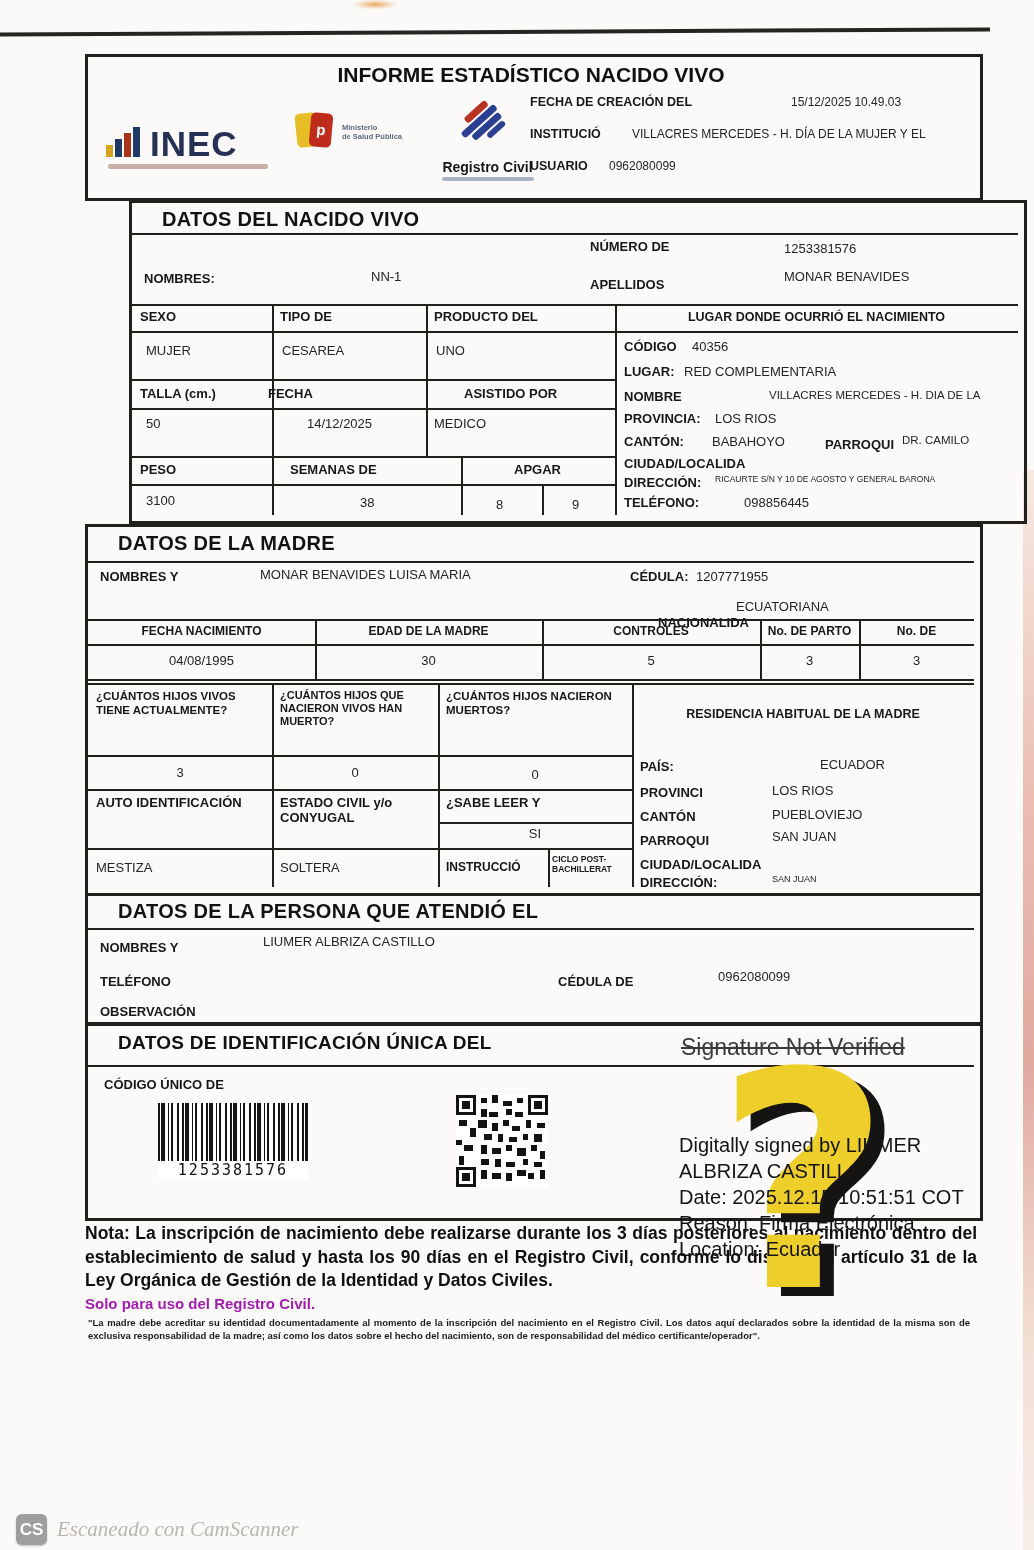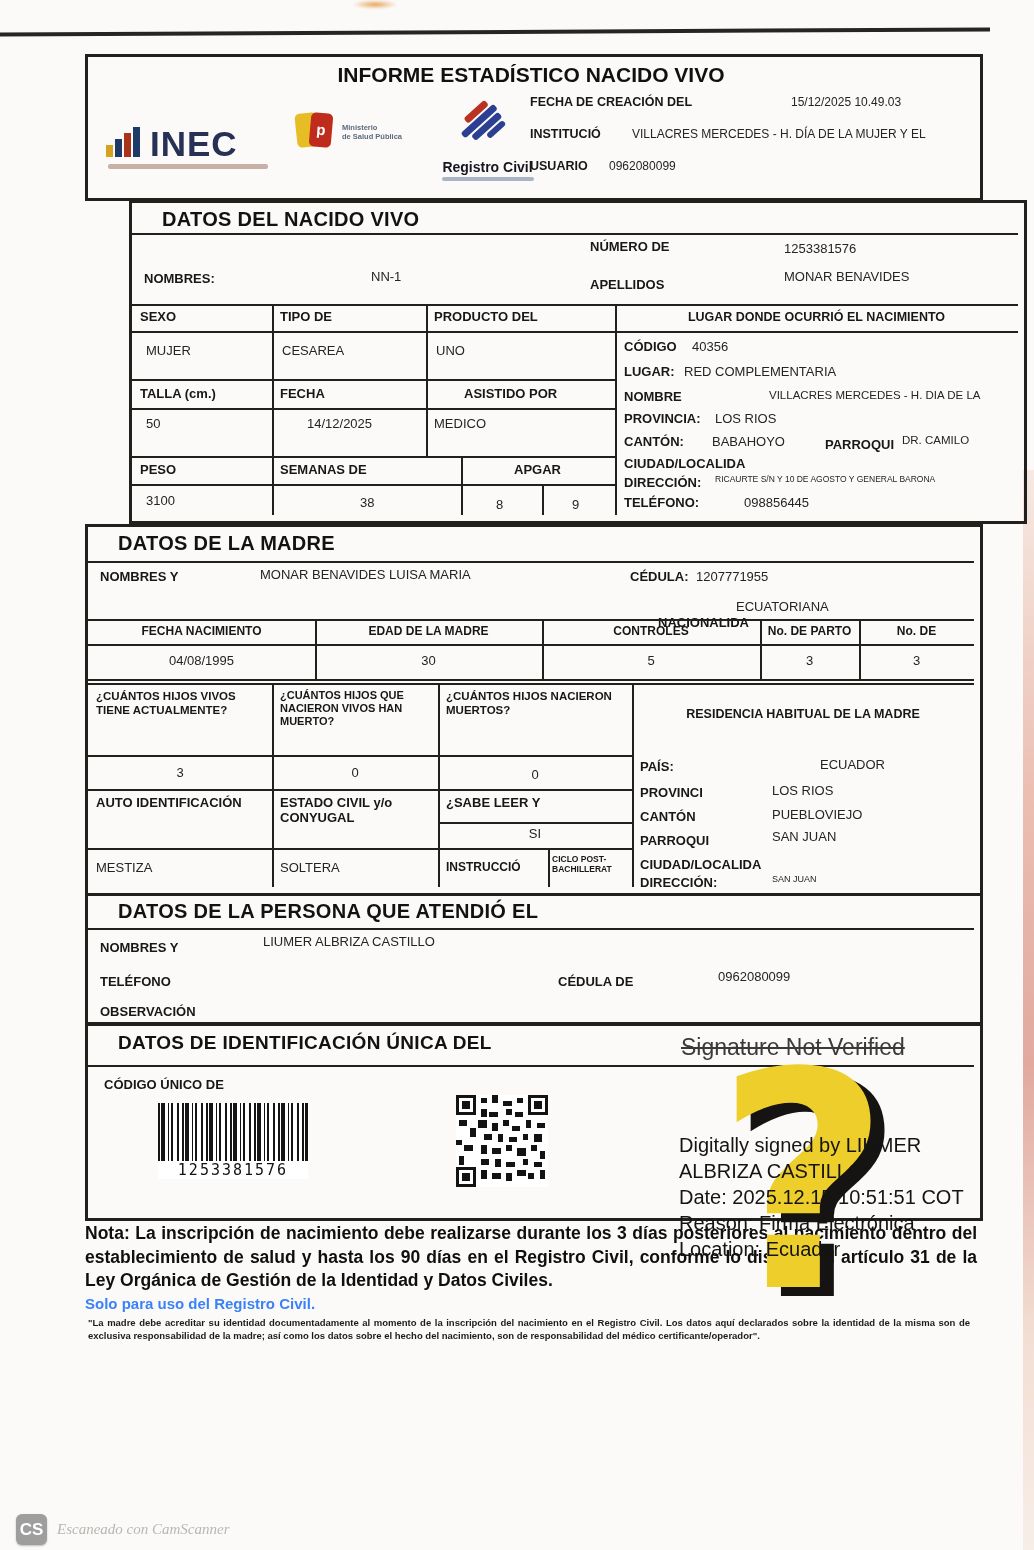--- a/index.html
+++ b/index.html
@@ -28,27 +28,27 @@
   .barcode-num{width:150px;text-align:center;font-family:"DejaVu Sans Mono",monospace;font-size:15px;letter-spacing:2px;background:#fff;color:#111;}
   
   .qmark{position:absolute;left:703px;top:1056px;width:200px;text-align:center;z-index:5;
          font-size:300px;line-height:.85;font-weight:bold;font-family:"DejaVu Sans",sans-serif;
          color:#edce2b;text-shadow:14px 9px 0 #151412;}
   .signv{position:absolute;left:681px;top:1034px;z-index:4;font-size:23px;font-weight:500;color:#3a3a3a;
          text-decoration:line-through;text-decoration-thickness:2px;white-space:nowrap;}
   .sigtext{position:absolute;left:679px;top:1132px;z-index:6;font-size:20px;line-height:26px;color:#141414;white-space:nowrap;}
   .nota{position:absolute;left:85px;top:1222px;width:892px;z-index:2;font-size:17.5px;font-weight:bold;
         line-height:23.5px;color:#0f0f0f;text-align:justify;}
-  .solo{position:absolute;left:85px;top:1295px;font-size:15px;font-weight:bold;color:#3b82f6;}
+  .solo{position:absolute;left:85px;top:1295px;font-size:15px;font-weight:bold;color:#a21caf;}
   .fine{position:absolute;left:88px;top:1317px;width:882px;font-size:9.5px;font-weight:bold;line-height:12.5px;color:#1c1c1c;text-align:justify;}
   
   .cs-row{position:absolute;left:16px;top:1514px;display:flex;align-items:center;gap:10px;}
   .cs-icon{width:31px;height:31px;border-radius:6px;background:#9e9e9e;color:#fff;font-weight:bold;font-size:17px;
            display:flex;align-items:center;justify-content:center;box-shadow:0 1px 2px rgba(0,0,0,.25);}
-  .cs-text{color:#b9b6b2;font-size:15px;font-style:italic;font-family:"Liberation Serif",serif;}
+  .cs-text{color:#b9b6b2;font-size:21px;font-style:italic;font-family:"Liberation Serif",serif;}
   
   .topline{position:absolute;left:-5px;top:30px;width:995px;height:4px;background:#262522;transform:rotate(-.3deg);}
   .smudge{position:absolute;left:352px;top:0;width:46px;height:9px;
           background:radial-gradient(ellipse,rgba(224,130,30,.75),rgba(224,130,30,0) 70%);filter:blur(1px);}
   .rstrip{position:absolute;left:1023px;top:470px;width:11px;height:1080px;
           background:linear-gradient(180deg,rgba(226,168,142,.2),rgba(222,140,120,.55) 30%,rgba(200,88,70,.5) 55%,rgba(226,168,142,.35) 80%,rgba(226,168,142,.15));}
 </style>
 </head>
 <body>
 
@@ -124,28 +124,28 @@
     <div class="vl" style="left:483px;top:101px;height:211px;"></div>
 
     <div class="lbl" style="left:8px;top:106px;">SEXO</div>
     <div class="lbl" style="left:148px;top:106px;">TIPO DE</div>
     <div class="lbl" style="left:302px;top:106px;">PRODUCTO DEL</div>
     <div class="val" style="left:14px;top:140px;">MUJER</div>
     <div class="val" style="left:150px;top:140px;">CESAREA</div>
     <div class="val" style="left:304px;top:140px;">UNO</div>
 
     <div class="lbl" style="left:8px;top:183px;">TALLA (cm.)</div>
-    <div class="lbl" style="left:148px;top:183px;">FECHA</div>
+    <div class="lbl" style="left:136px;top:183px;">FECHA</div>
     <div class="lbl" style="left:332px;top:183px;">ASISTIDO POR</div>
     <div class="val" style="left:14px;top:213px;">50</div>
     <div class="val" style="left:175px;top:213px;">14/12/2025</div>
     <div class="val" style="left:302px;top:213px;">MEDICO</div>
 
     <div class="lbl" style="left:8px;top:259px;">PESO</div>
-    <div class="lbl" style="left:148px;top:259px;text-align:right;">SEMANAS DE</div>
+    <div class="lbl" style="left:158px;top:259px;text-align:right;">SEMANAS DE</div>
     <div class="lbl" style="left:382px;top:259px;">APGAR</div>
     <div class="val" style="left:14px;top:290px;">3100</div>
     <div class="val" style="left:228px;top:292px;">38</div>
     <div class="val" style="left:364px;top:294px;">8</div>
     <div class="val" style="left:440px;top:294px;">9</div>
 
     <div class="clabel" style="left:483px;top:107px;width:403px;font-size:12.5px;">LUGAR DONDE OCURRIÓ EL NACIMIENTO</div>
     <div class="lbl" style="left:492px;top:136px;">CÓDIGO</div>
     <div class="val" style="left:560px;top:136px;">40356</div>
     <div class="lbl" style="left:492px;top:161px;">LUGAR:</div>

